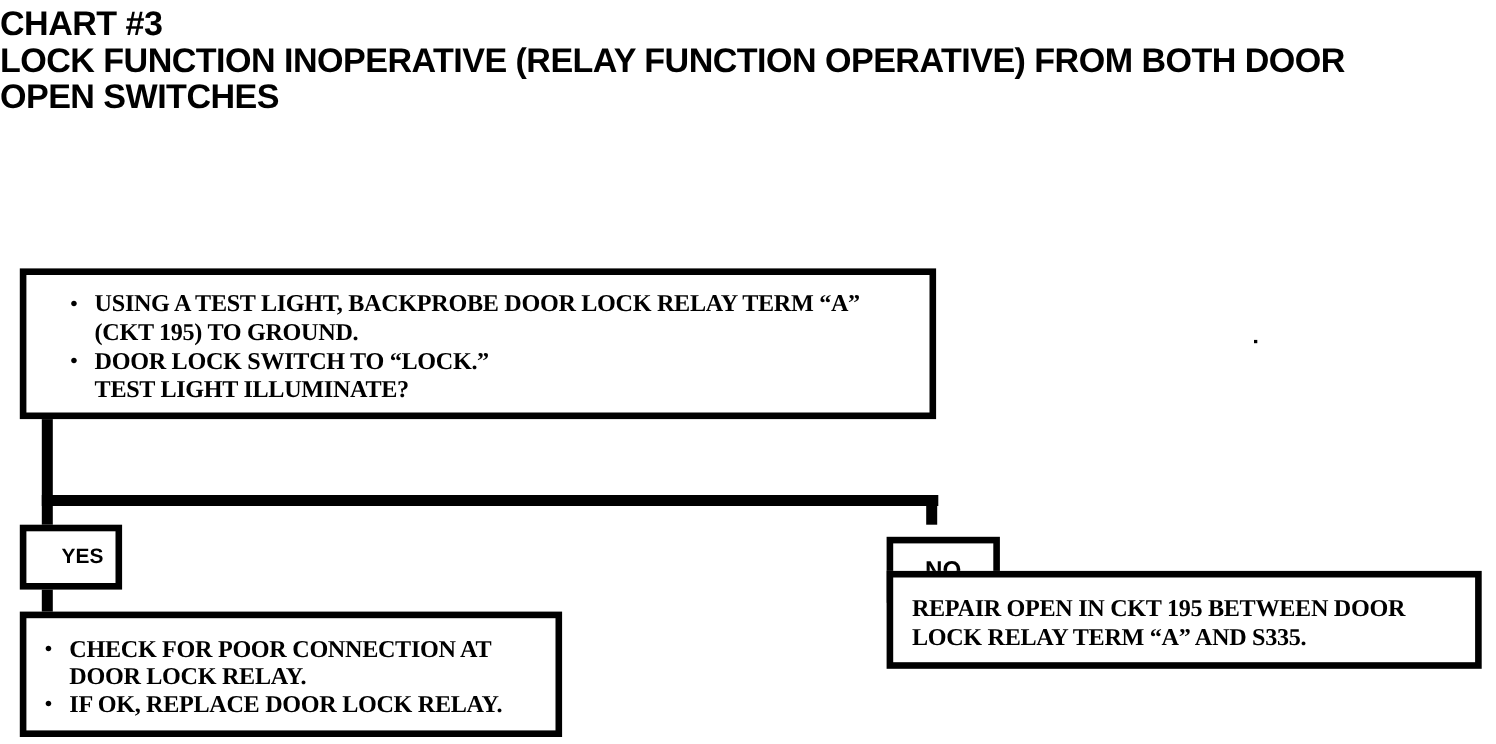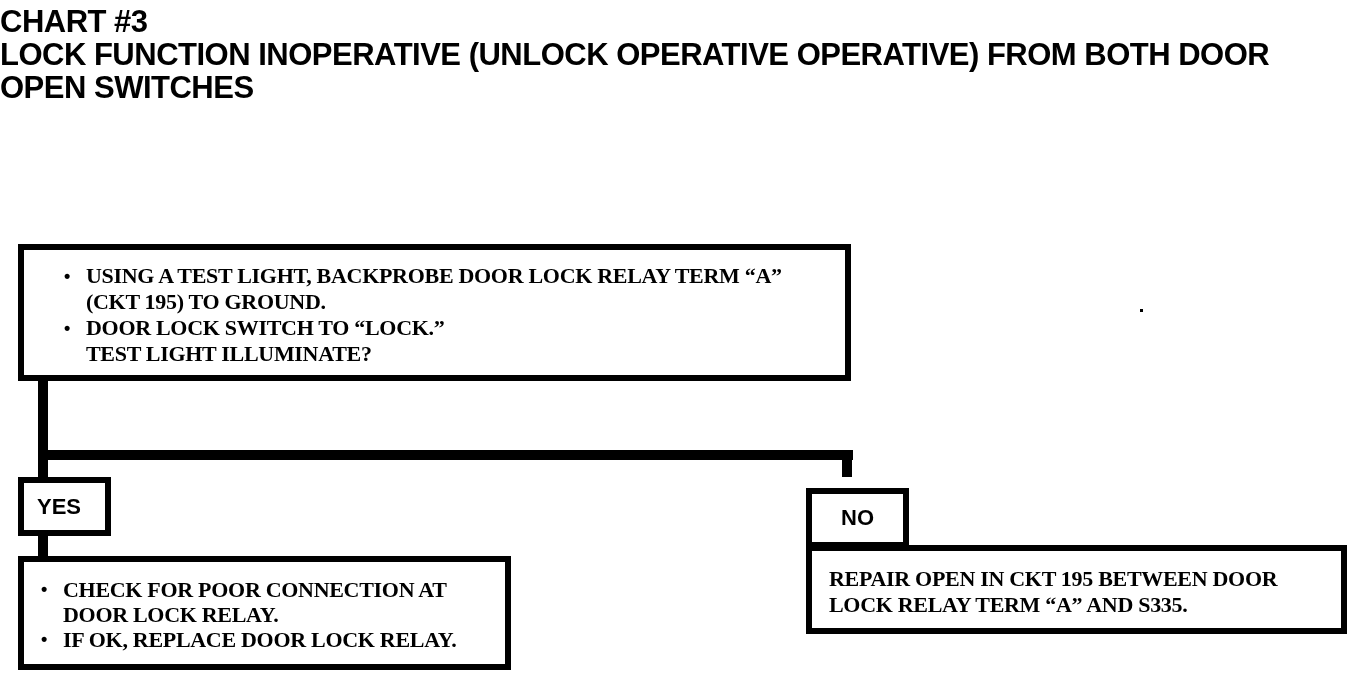--- a/index.html
+++ b/index.html
@@ -47,30 +47,30 @@
     flex: 0 0 22px;
     font-size: 18px;
   }
   .text-cell { white-space: nowrap; font-family: Liberation Serif, serif; }
 
   .question-box { left: 18px; top: 244px; width: 833px; height: 137px; }
   .question-box .content { padding: 13px 8px 0 40px; }
 
   .yes-box { left: 18px; top: 477px; width: 93px; height: 59px;
              display: flex; align-items: center; }
-  .yes-box .decision-label { padding-left: 13px; font-size: 22px; letter-spacing: 0; }
+  .yes-box .decision-label { padding-left: 32px; font-size: 19px; letter-spacing: 0; }
 
   .no-box { left: 806px; top: 471px; width: 103px; height: 60px;
             display: flex; align-items: center; justify-content: center; margin-top: 17px; }
   .no-box .decision-label { font-size: 22px; letter-spacing: 0; }
 
   .yes-result-box { left: 18px; top: 556px; width: 493px; height: 114px; }
   .yes-result-box .content { padding: 15px 8px 0 17px; line-height: 25px; }
 
-  .no-result-box { left: 806px; top: 545px; width: 541px; height: 89px; }
+  .no-result-box { left: 806px; top: 519px; width: 541px; height: 89px; }
   .no-result-box .content { padding: 15px 8px 0 17px; line-height: 26px; }
 
   
   .connector {
     position: absolute;
     background: #000000;
     z-index: 1;
   }
   .conn-v-question { left: 38px; top: 378px; width: 10px; height: 102px; }
   .conn-h-branch   { left: 38px; top: 450px; width: 815px; height: 10px; }
@@ -82,21 +82,21 @@
   .speck { position: absolute; left: 1140px; top: 309px; width: 3px; height: 3px;
            background: #000000; }
 </style>
 </head>
 <body>
 
 <div class="page">
 
   <div class="title">
     <div class="title-line">CHART #3</div>
-    <div class="title-line">LOCK FUNCTION INOPERATIVE (UNLOCK OPERATIVE OPERATIVE) FROM BOTH DOOR</div>
+    <div class="title-line">LOCK FUNCTION INOPERATIVE (RELAY FUNCTION OPERATIVE) FROM BOTH DOOR</div>
     <div class="title-line">OPEN SWITCHES</div>
   </div>
 
   <div class="connector conn-v-question"></div>
   <div class="connector conn-h-branch"></div>
   <div class="connector conn-v-no-drop"></div>
   <div class="connector conn-v-yes-out"></div>
   <div class="connector conn-v-no-out"></div>
 
   <div class="fbox question-box">

